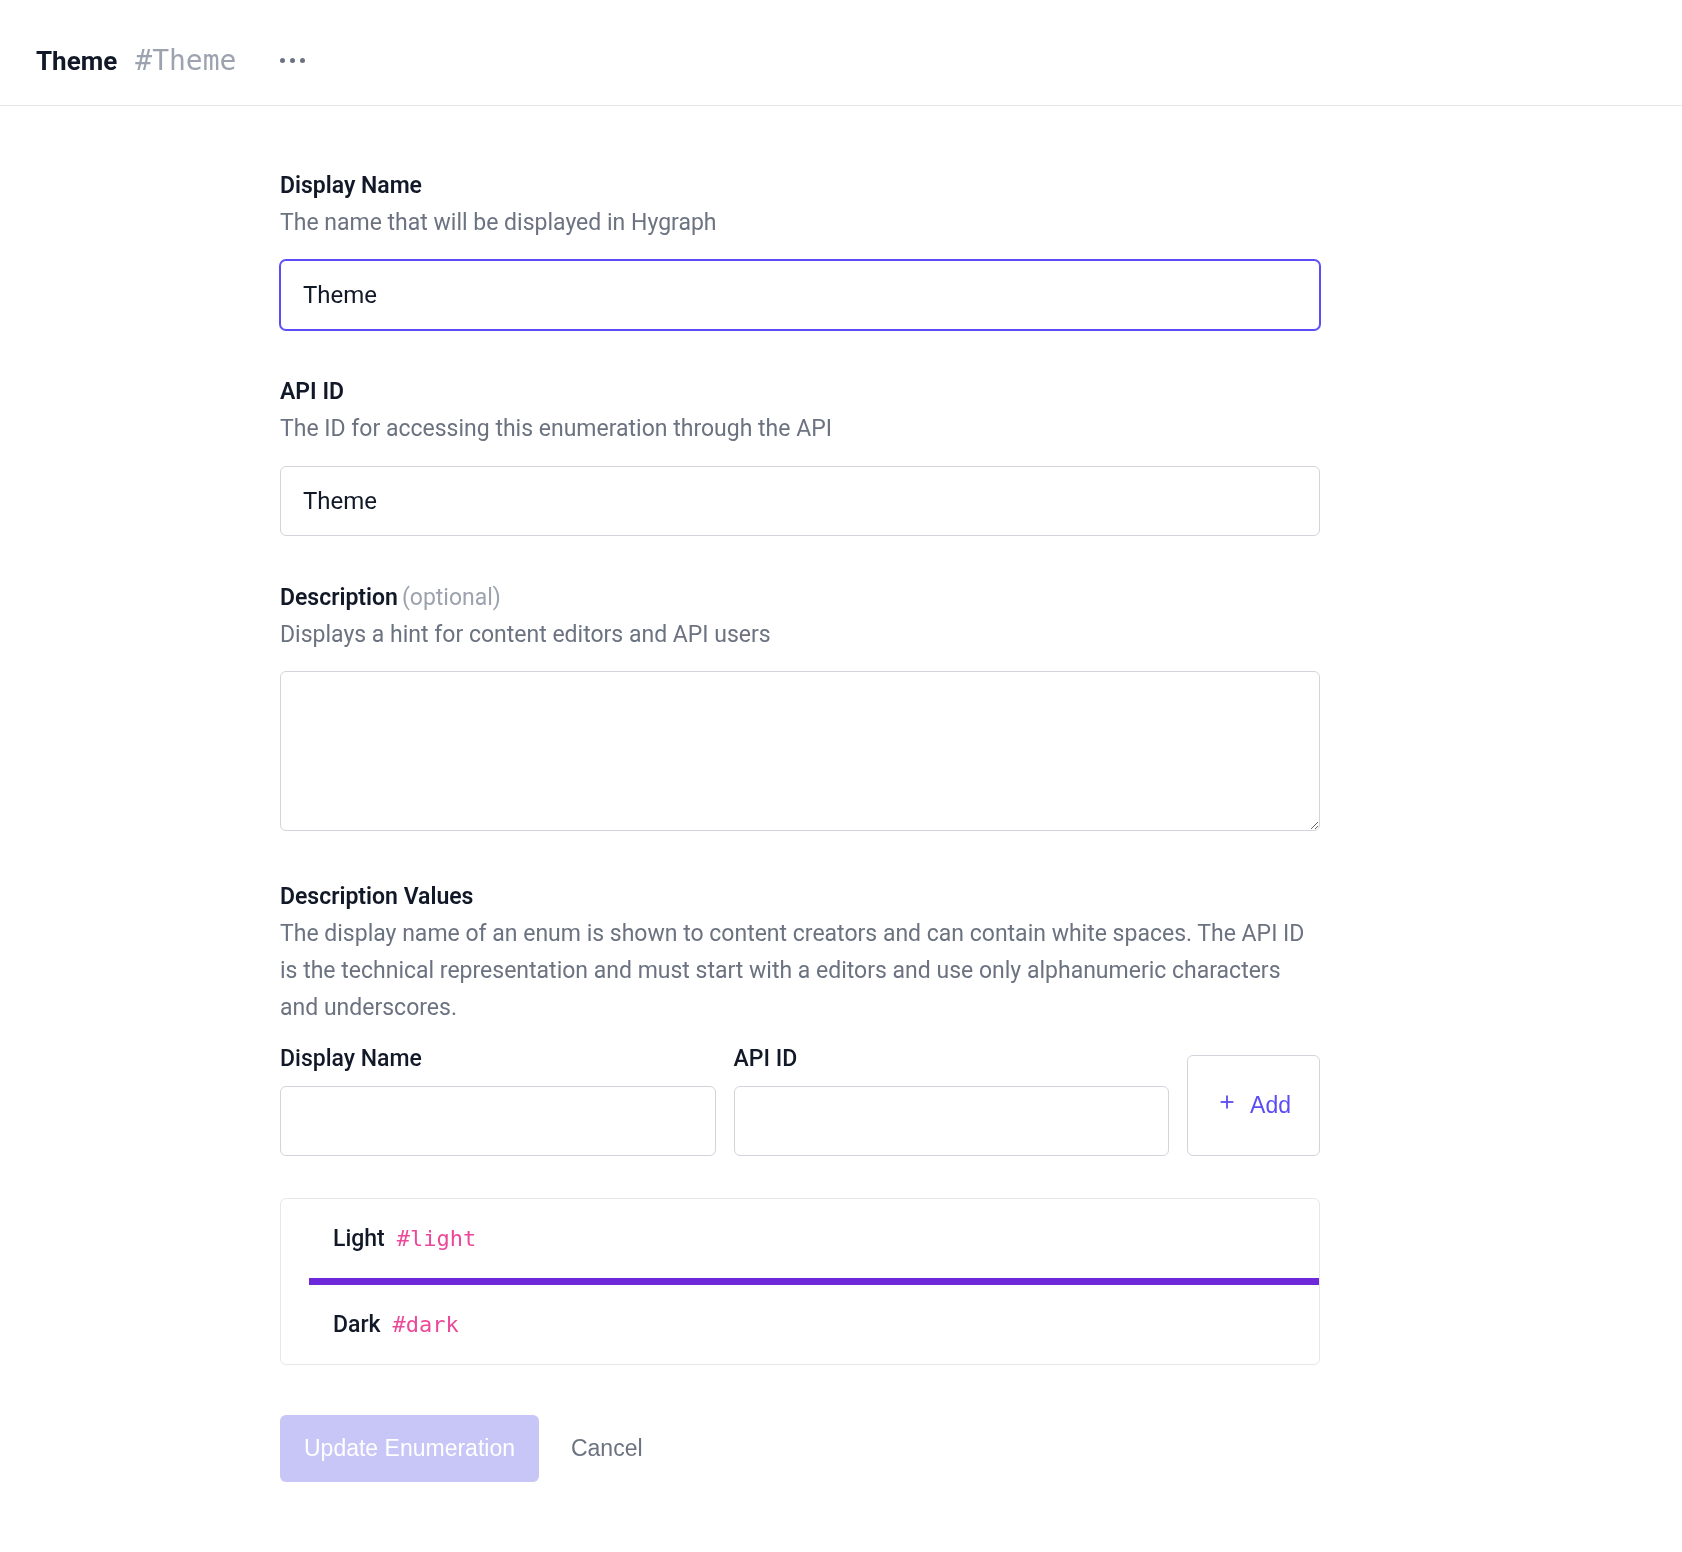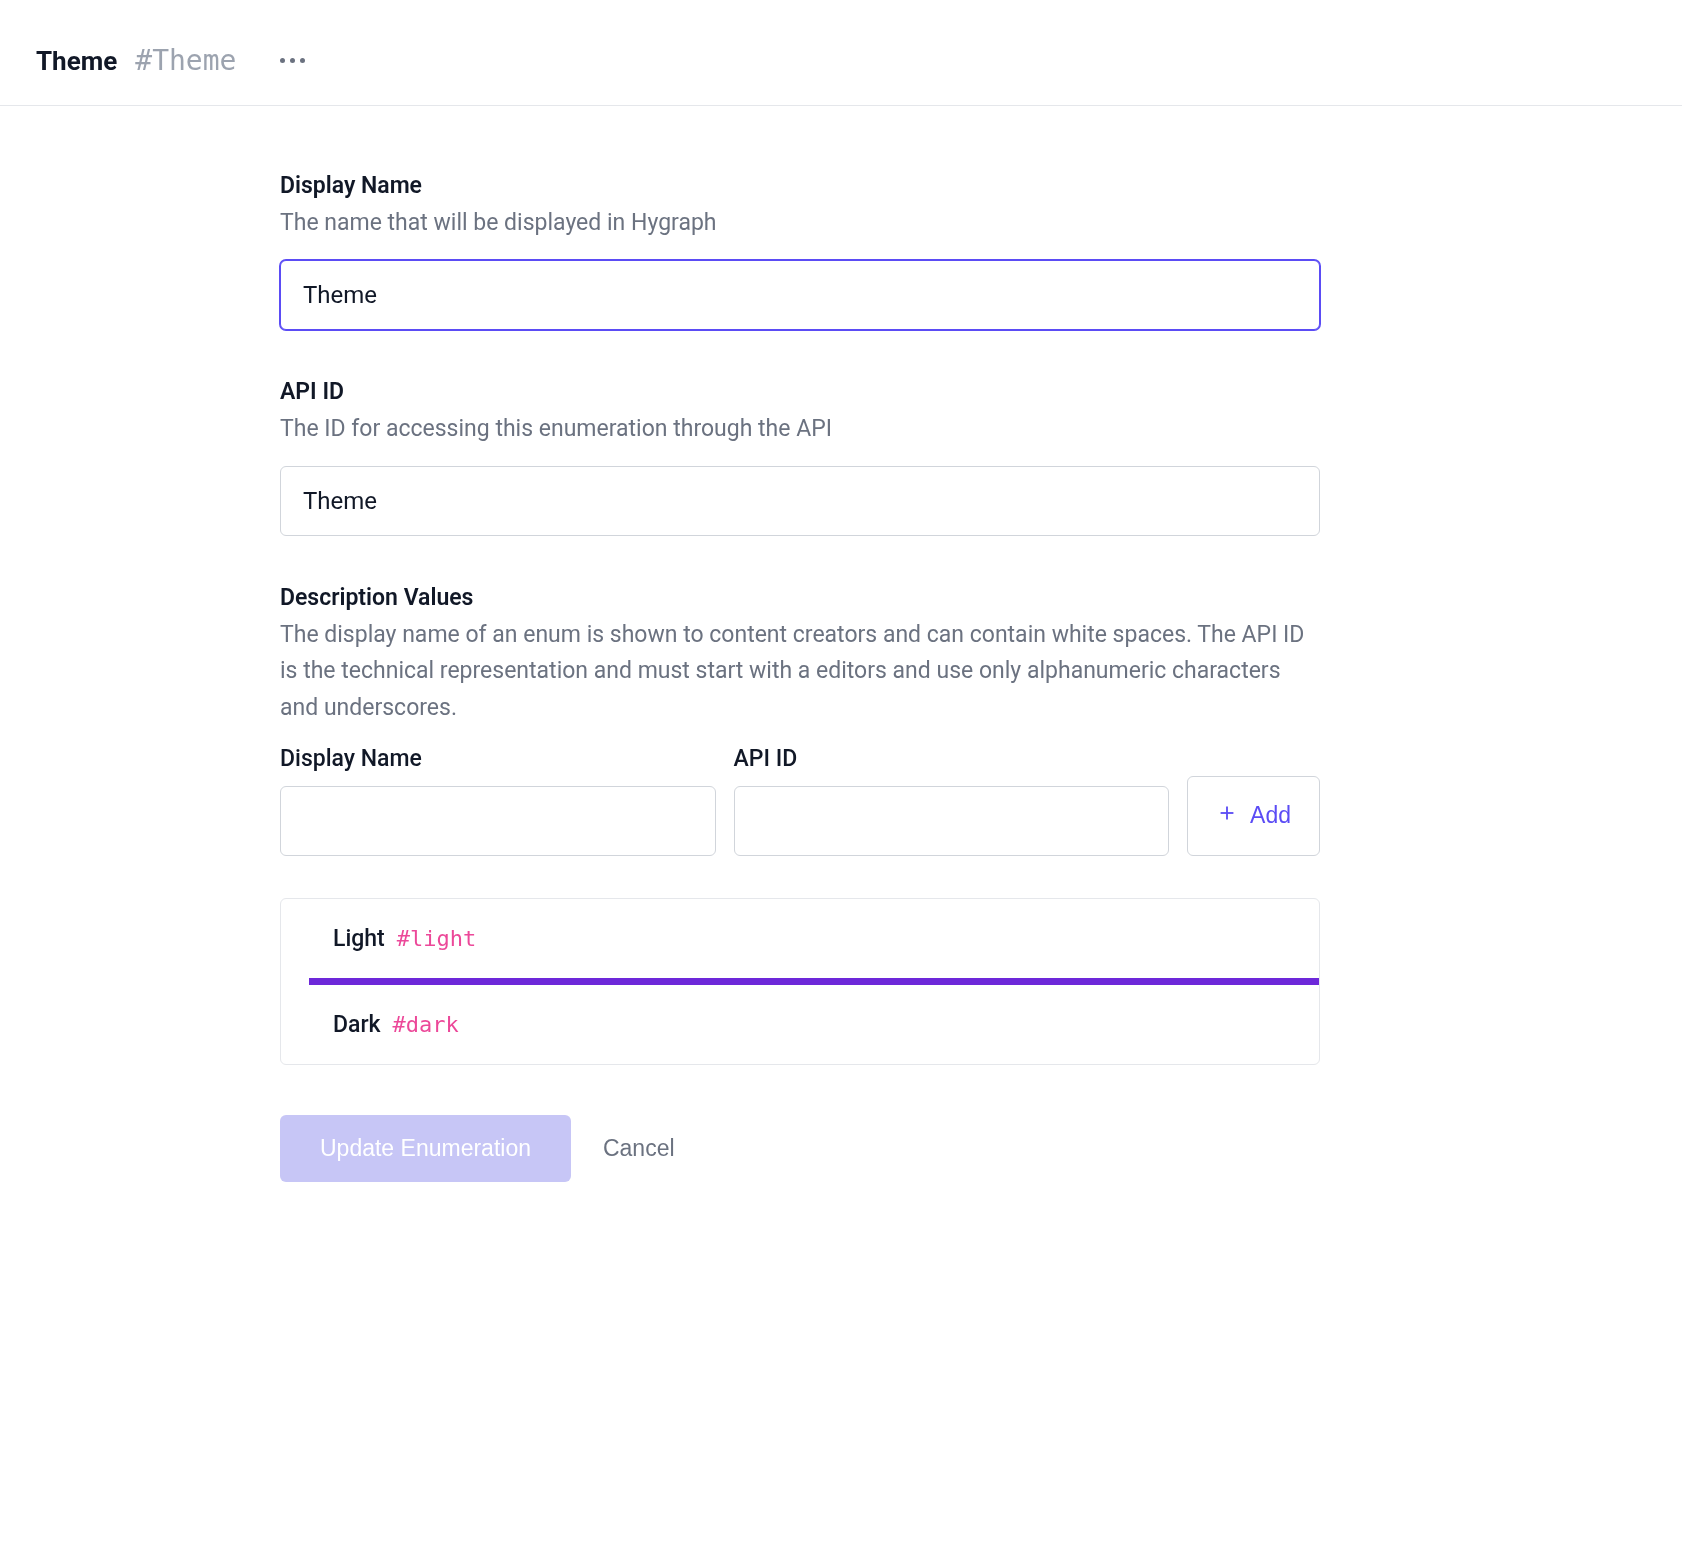--- a/index.html
+++ b/index.html
@@ -96,21 +96,21 @@
     font-size: 23px;
     font-weight: 500;
     color: #111827;
     margin-bottom: 14px;
   }
   .add-btn {
     border: 1px solid #d1d5db;
     background: #fff;
     border-radius: 6px;
     padding: 0 28px;
-    height: 80px;
+    height: 101px;
     display: flex;
     align-items: center;
     gap: 12px;
     font-size: 23px;
     color: #5b4cf5;
     cursor: pointer;
     align-self: flex-end;
   }
   .plus-icon svg { width: 22px; height: 22px; }
   .enum-list {
@@ -139,21 +139,21 @@
     display: flex;
     gap: 32px;
     margin-top: 50px;
     align-items: center;
   }
   .primary-btn {
     background: #c7c6f6;
     color: #fff;
     border: none;
     border-radius: 6px;
-    padding: 20px 40px;
+    padding: 20px 24px;
     font-size: 23px;
     font-weight: 500;
     cursor: not-allowed;
   }
   .cancel-btn {
     background: none;
     border: none;
     font-size: 23px;
     color: #6b7280;
     cursor: pointer;
@@ -183,20 +183,28 @@
   </div>
 
   <div class="form-group">
     <div class="label-row">
       <span class="label">API ID</span>
     </div>
     <div class="hint">The ID for accessing this enumeration through the API</div>
     <input type="text" class="text-input" value="Theme" style="">
   </div>
 
+  <div class="form-group">
+    <div class="label-row">
+      <span class="label">Description</span>
+      <span class="optional">(optional)</span>
+    </div>
+    <div class="hint">Displays a hint for content editors and API users</div>
+    <textarea class="textarea" style=""></textarea>
+  </div>
 
   <div class="form-group">
     <div class="label-row">
       <span class="label">Description Values</span>
     </div>
     <div class="hint">The display name of an enum is shown to content creators and can contain white spaces. The API ID is the technical representation and must start with a editors and use only alphanumeric characters and underscores.</div>
 
     <div class="enum-inputs">
       <div class="enum-col">
         <div class="col-label">Display Name</div>

